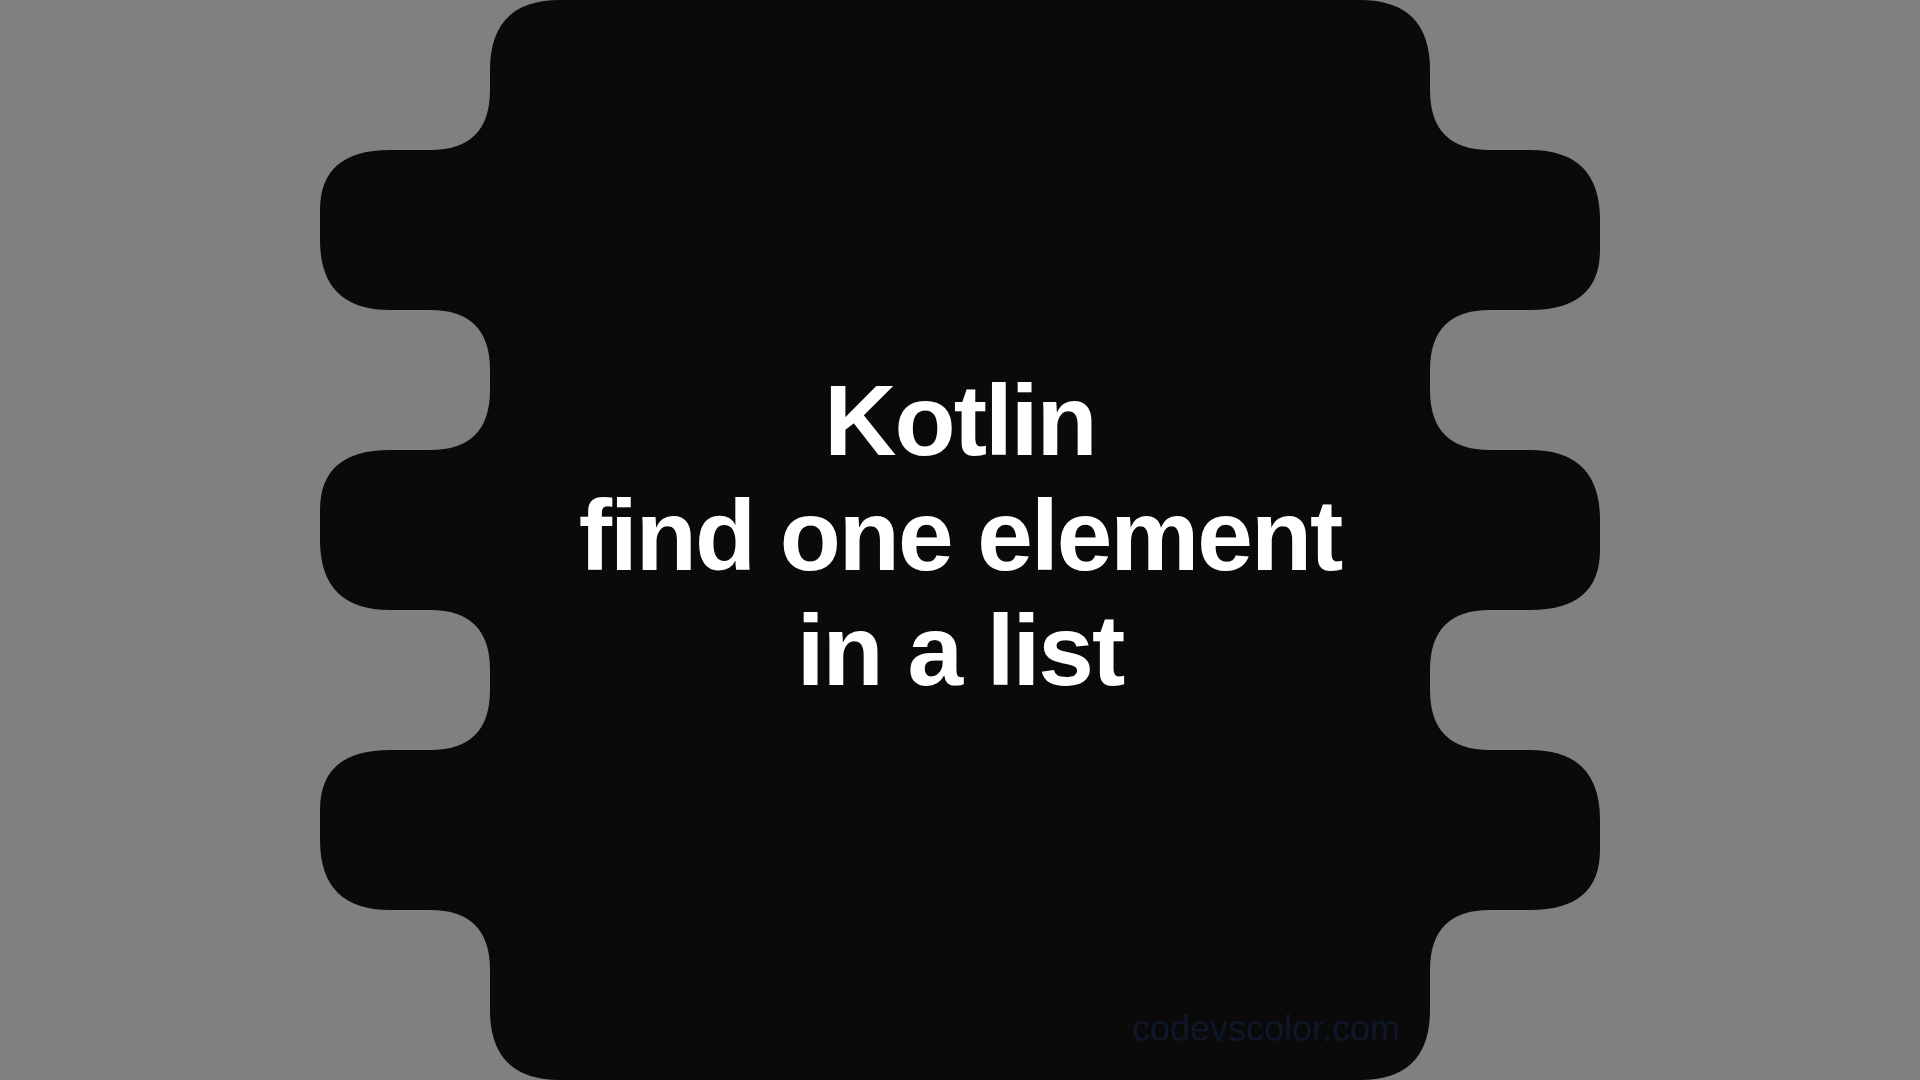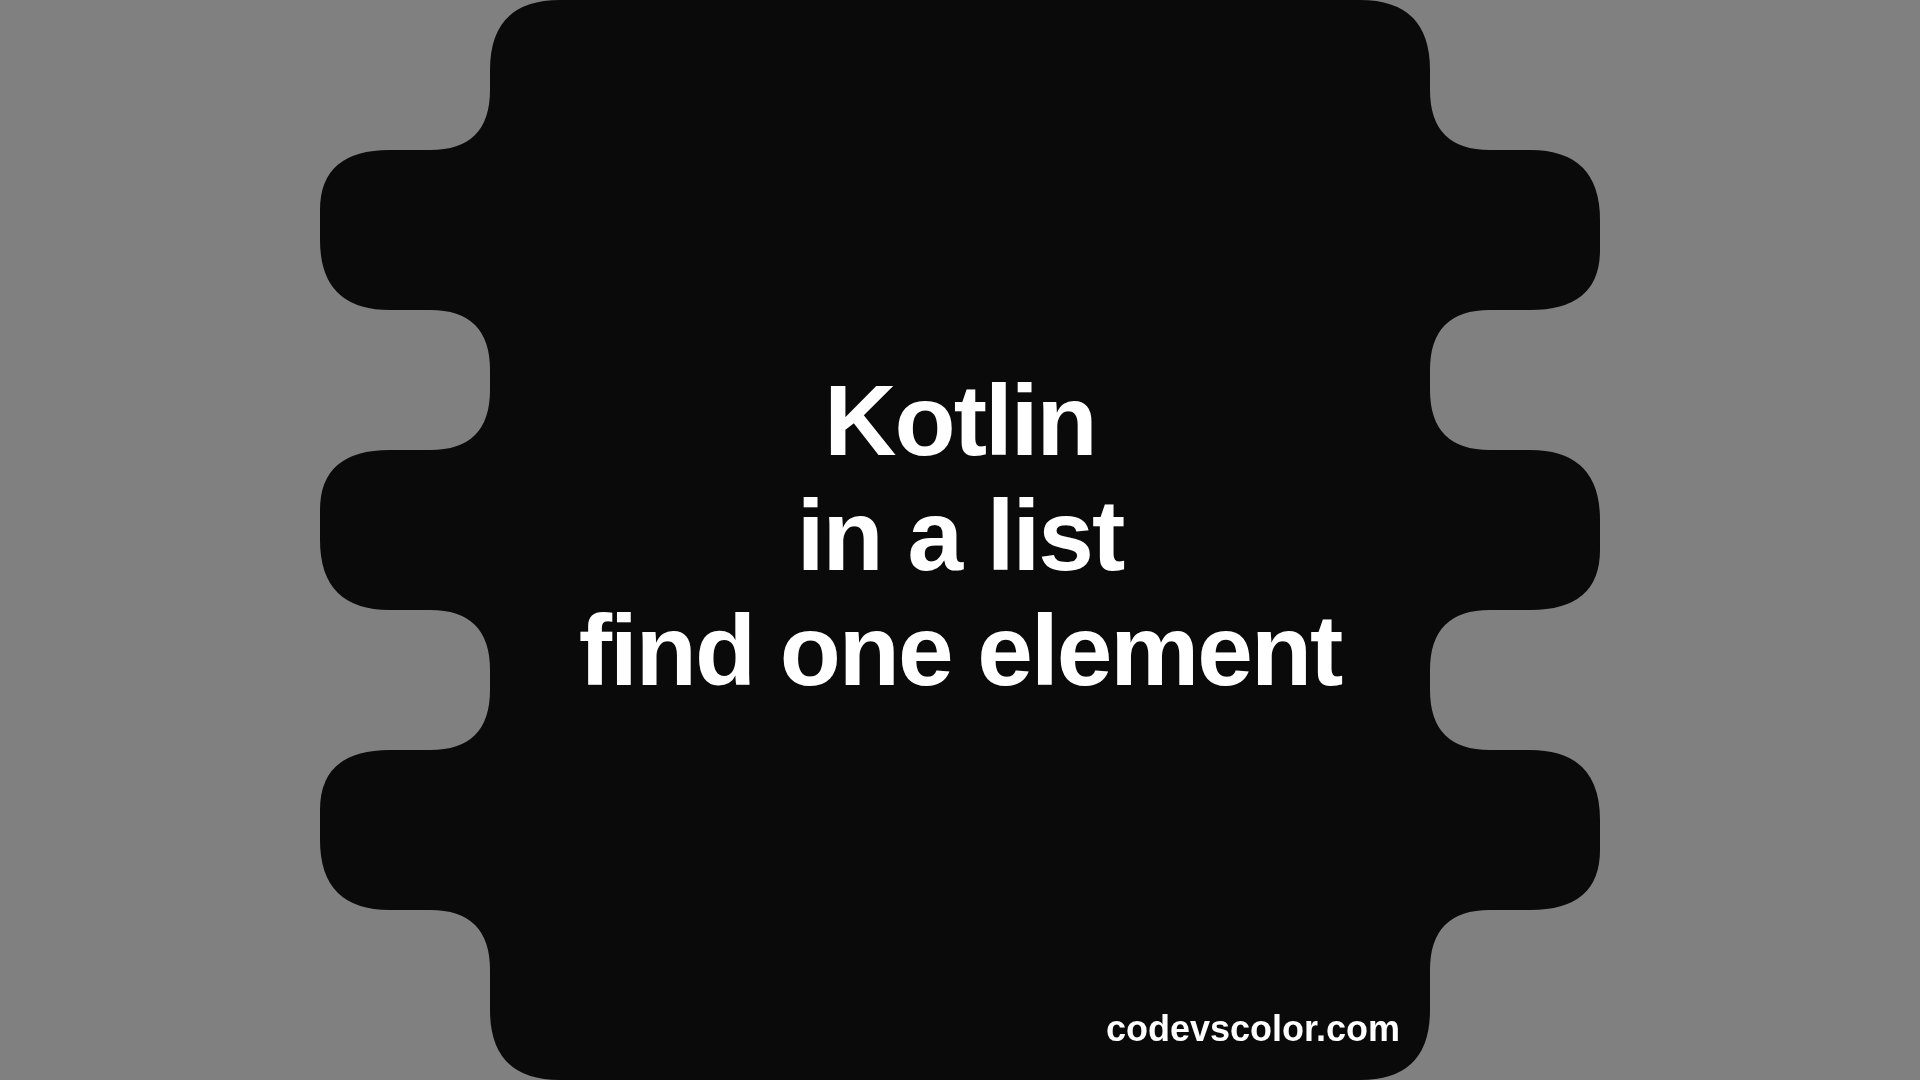--- a/index.html
+++ b/index.html
@@ -40,23 +40,23 @@
     .title-line {
       font-size: 100px;
       font-weight: bold;
       line-height: 1.15;
       letter-spacing: -2px;
     }
     .watermark {
       position: absolute;
       bottom: 30px;
       right: 310px;
-      color: #ffffff;
+      color: #0f172a;
       font-size: 36px;
-      font-weight: bold;
+      font-weight: normal;
     }
   </style>
 </head>
 <body>
 
 <div class="blob-container">
   <svg class="blob" viewBox="0 0 1500 1080">
     <path fill="#0a0a0a" d="
       M 350 0
       L 1150 0
@@ -113,17 +113,17 @@
       Q 110 150 180 150
       L 220 150
       Q 280 150 280 90
       L 280 70
       Q 280 0 350 0
       Z
     "></path>
   </svg>
   <div class="content">
     <div class="title-line">Kotlin</div>
+    <div class="title-line">find one element</div>
     <div class="title-line">in a list</div>
-    <div class="title-line">find one element</div>
   </div>
   <div class="watermark">codevscolor.com</div>
 </div>
 
 </body></html>

